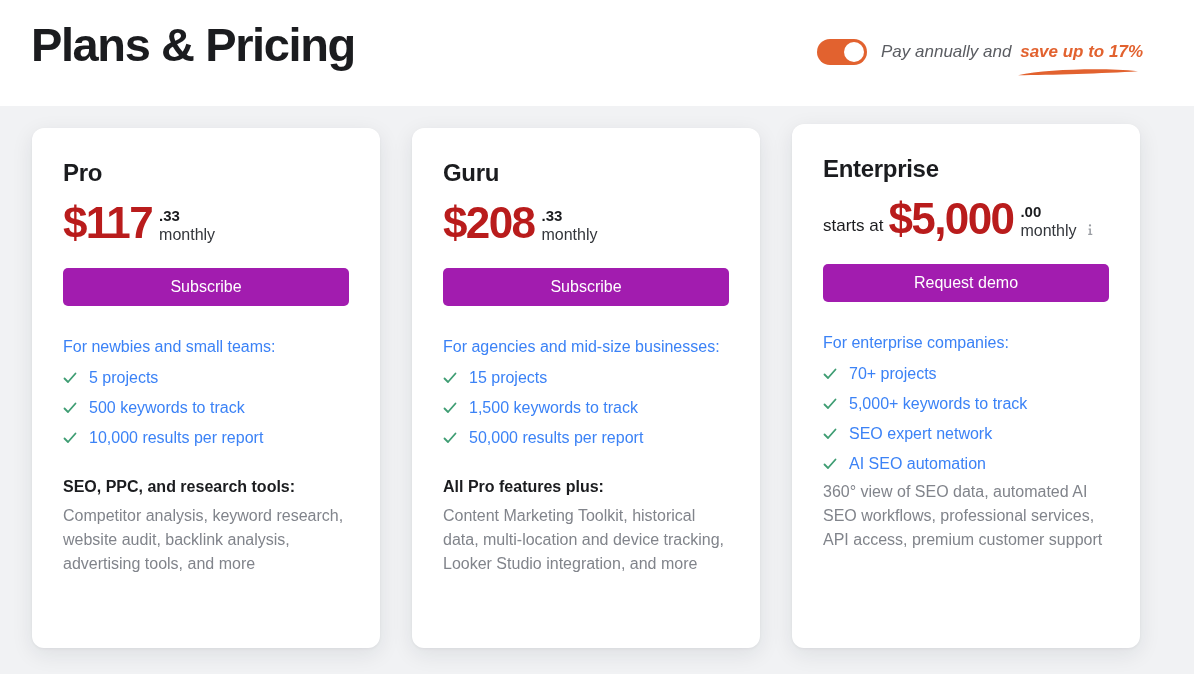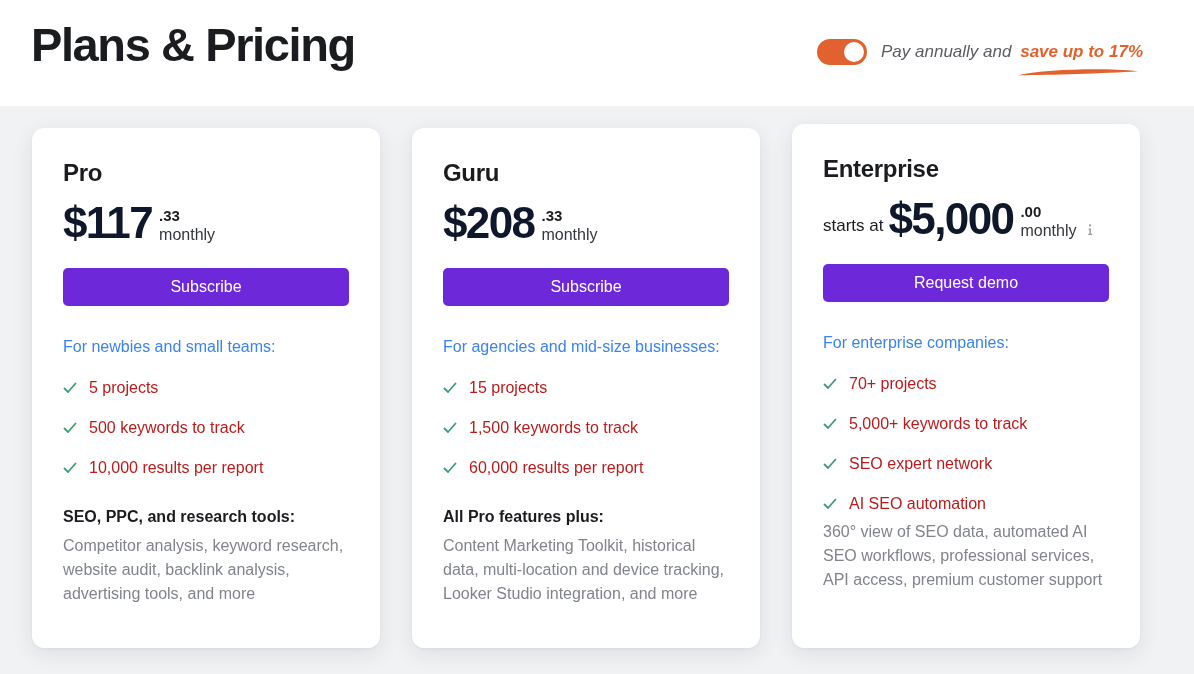--- a/index.html
+++ b/index.html
@@ -141,21 +141,21 @@
     color: #1b1c1f;
     line-height: 22px;
     margin-bottom: 5px;
     margin-right: 5px;
     white-space: nowrap;
   }
 
   .price-main {
     font-size: 44px;
     font-weight: 700;
-    color: #0f172a;
+    color: #b91c1c;
     letter-spacing: -1.6px;
     line-height: 46px;
     white-space: nowrap;
   }
 
   .price-sub {
     margin-left: 7px;
     margin-bottom: 2px;
     line-height: 1;
   }
@@ -183,21 +183,21 @@
     height: 16px;
     flex: none;
     cursor: pointer;
   }
 
   .cta-button {
     display: block;
     width: 286px;
     height: 38px;
     margin-top: 22px;
-    background: #6d28d9;
+    background: #a21caf;
     color: #ffffff;
     border: none;
     border-radius: 5px;
     font-family: "Liberation Sans", sans-serif;
     font-size: 16px;
     font-weight: 400;
     cursor: pointer;
     line-height: 38px;
     padding: 0;
   }
@@ -213,23 +213,23 @@
 
   .feature-list {
     list-style: none;
     margin-top: 8px;
   }
 
   .feature-item {
     display: flex;
     align-items: flex-start;
     font-size: 16px;
-    color: #b91c1c;
+    color: #3b82f6;
     line-height: 20px;
-    margin-top: 20px;
+    margin-top: 10px;
   }
 
   .check-icon {
     flex: none;
     width: 14px;
     height: 20px;
     margin-right: 12px;
   }
 
   .detail-heading {
@@ -344,21 +344,21 @@
       <li class="feature-item">
         <svg class="check-icon" viewBox="0 0 14 20">
           <path d="M1.5 10.5 L5 14 L12.5 5.5" stroke="#3f9d73" stroke-width="1.8" fill="none" stroke-linecap="round" stroke-linejoin="round"></path>
         </svg>
         <span>1,500 keywords to track</span>
       </li>
       <li class="feature-item">
         <svg class="check-icon" viewBox="0 0 14 20">
           <path d="M1.5 10.5 L5 14 L12.5 5.5" stroke="#3f9d73" stroke-width="1.8" fill="none" stroke-linecap="round" stroke-linejoin="round"></path>
         </svg>
-        <span>60,000 results per report</span>
+        <span>50,000 results per report</span>
       </li>
     </ul>
 
     <div class="detail-heading">All Pro features plus:</div>
     <div class="detail-text">Content Marketing Toolkit, historical data, multi-location and device tracking, Looker Studio integration, and more</div>
   </div>
 
   <div class="card card-enterprise">
 
     <div class="plan-name">Enterprise</div>

